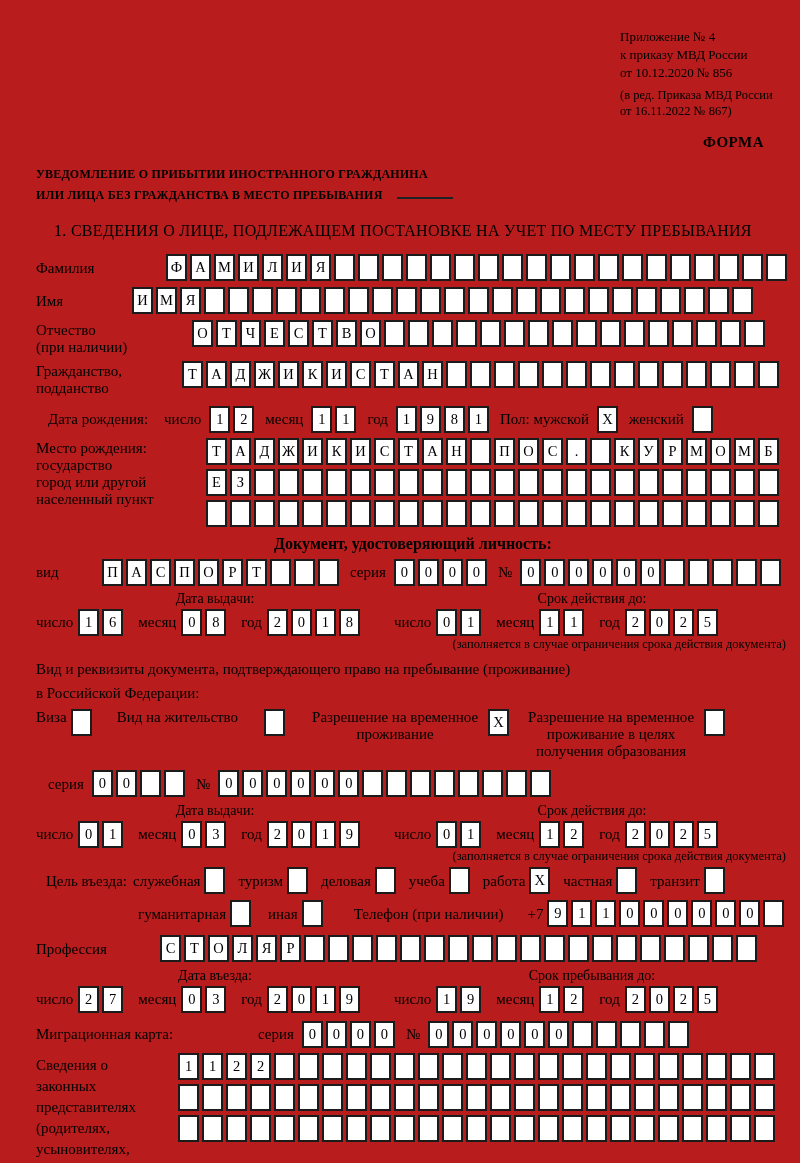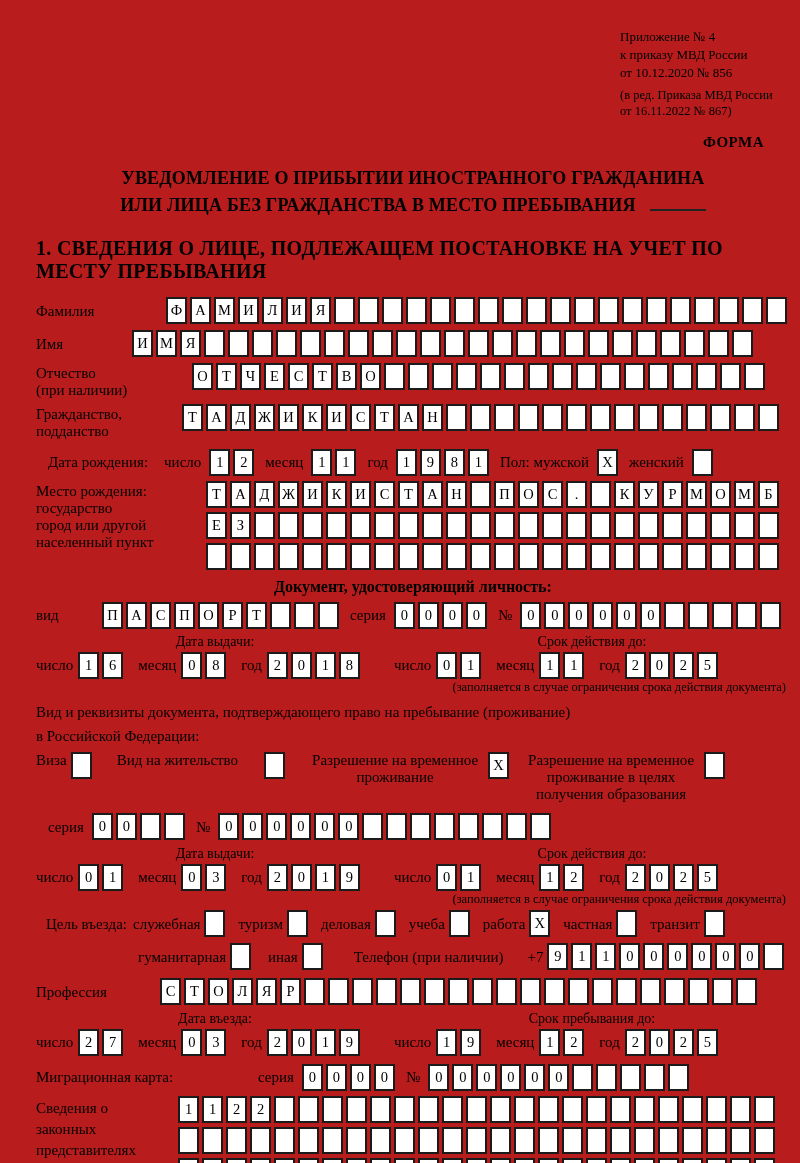--- a/index.html
+++ b/index.html
@@ -4,23 +4,23 @@
 <style>
   html,body{margin:0;padding:0;background:#f2f2f2;}
   .page{
     width:800px;height:1163px;margin:0 auto;background:#b91c1c;color:#000;
     font-family:"Liberation Serif","DejaVu Serif",serif;
     box-sizing:border-box;padding:28px 10px 10px 36px;position:relative;overflow:hidden;
   }
   .appendix{margin-left:584px;width:200px;font-size:13px;line-height:1.4;}
   .appendix .ed{font-size:12.5px;margin-top:4px;line-height:1.35;}
   .forma{ text-align:right; padding-right:26px; font-weight:bold; font-size:15px; margin-top:14px; letter-spacing:.5px;}
-  .title{ text-align:center; font-weight:bold; font-size:18px; line-height:1.5; margin-top:14px; letter-spacing:.2px;}
+  .title{ font-weight:bold; font-size:12px; line-height:1.5; margin-top:14px; letter-spacing:.2px;}
   .blank-line{display:inline-block;width:56px;border-bottom:2px solid #222;height:14px;margin-left:14px;}
-  .sec-head{ font-weight:bold; font-size:20px; margin-top:18px; letter-spacing:.3px;}
+  .sec-head{ font-weight:normal; font-size:16px; margin-top:18px; letter-spacing:.3px;margin-left:18px;}
   .frm{font-size:15px;}
   .row{display:flex;align-items:flex-start;margin-top:5px;white-space:nowrap;}
   .lab{display:inline-block;line-height:28px;}
   .lab2{line-height:17px;padding-top:2px;}
   .boxrow{display:inline-flex;flex-wrap:nowrap;}
   .cell{
     display:inline-block;width:17px;height:23px;border:2px solid #1b1b1b;margin-right:3px;
     text-align:center;font-size:14.5px;line-height:23px;background:#fff;
   }
   .w96{width:96px;} .w156{width:156px;} .w146{width:146px;} .w170{width:170px;}

